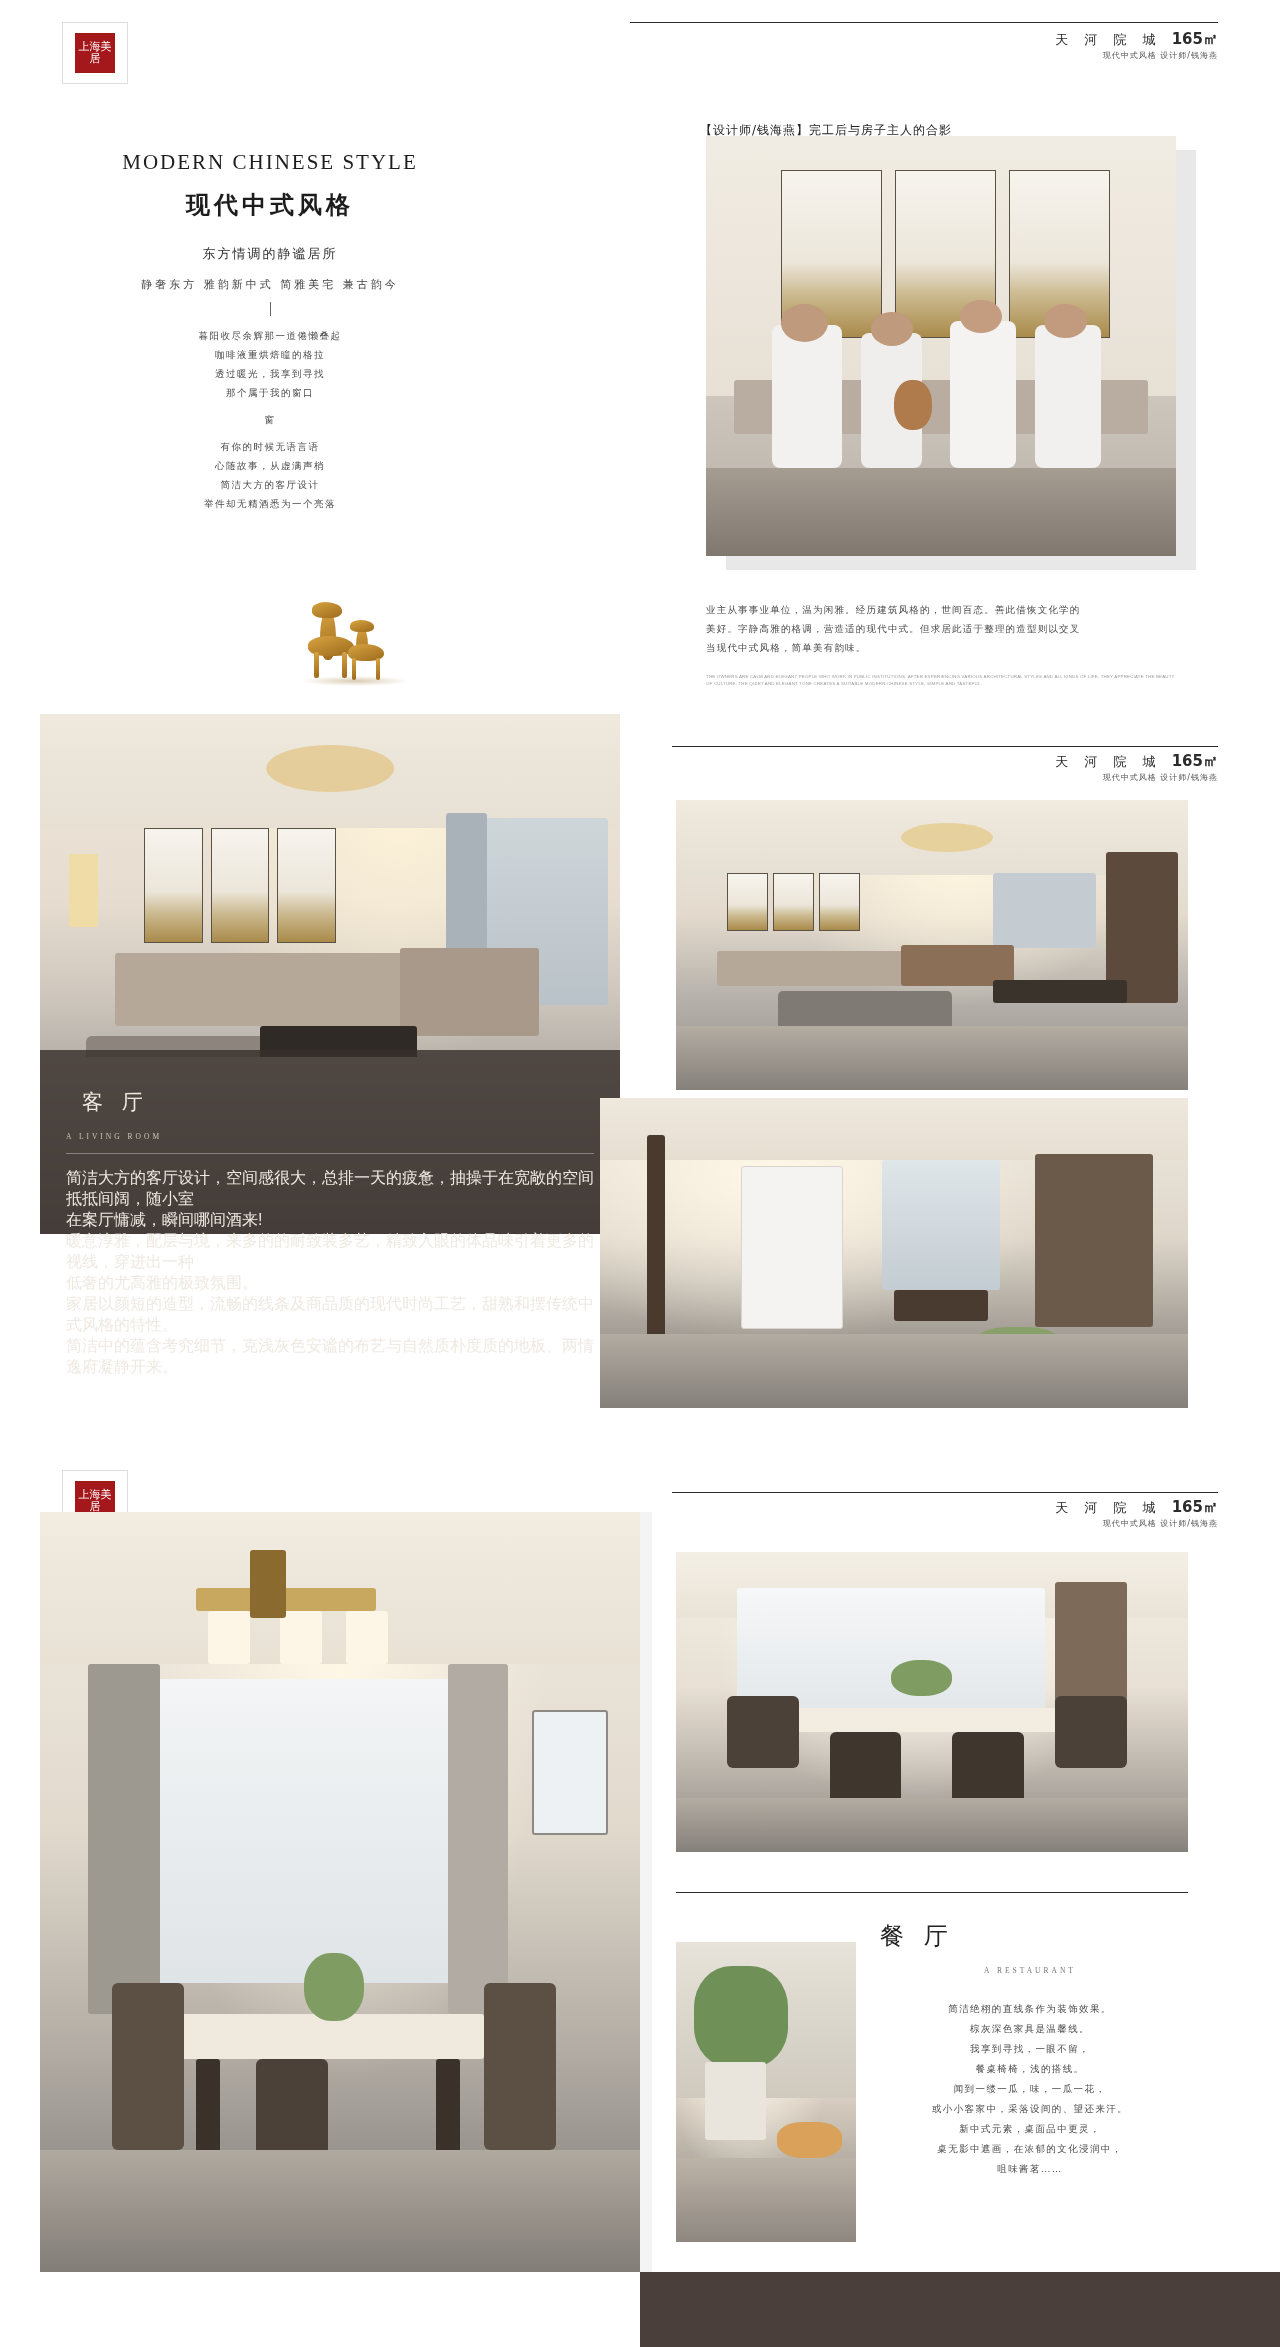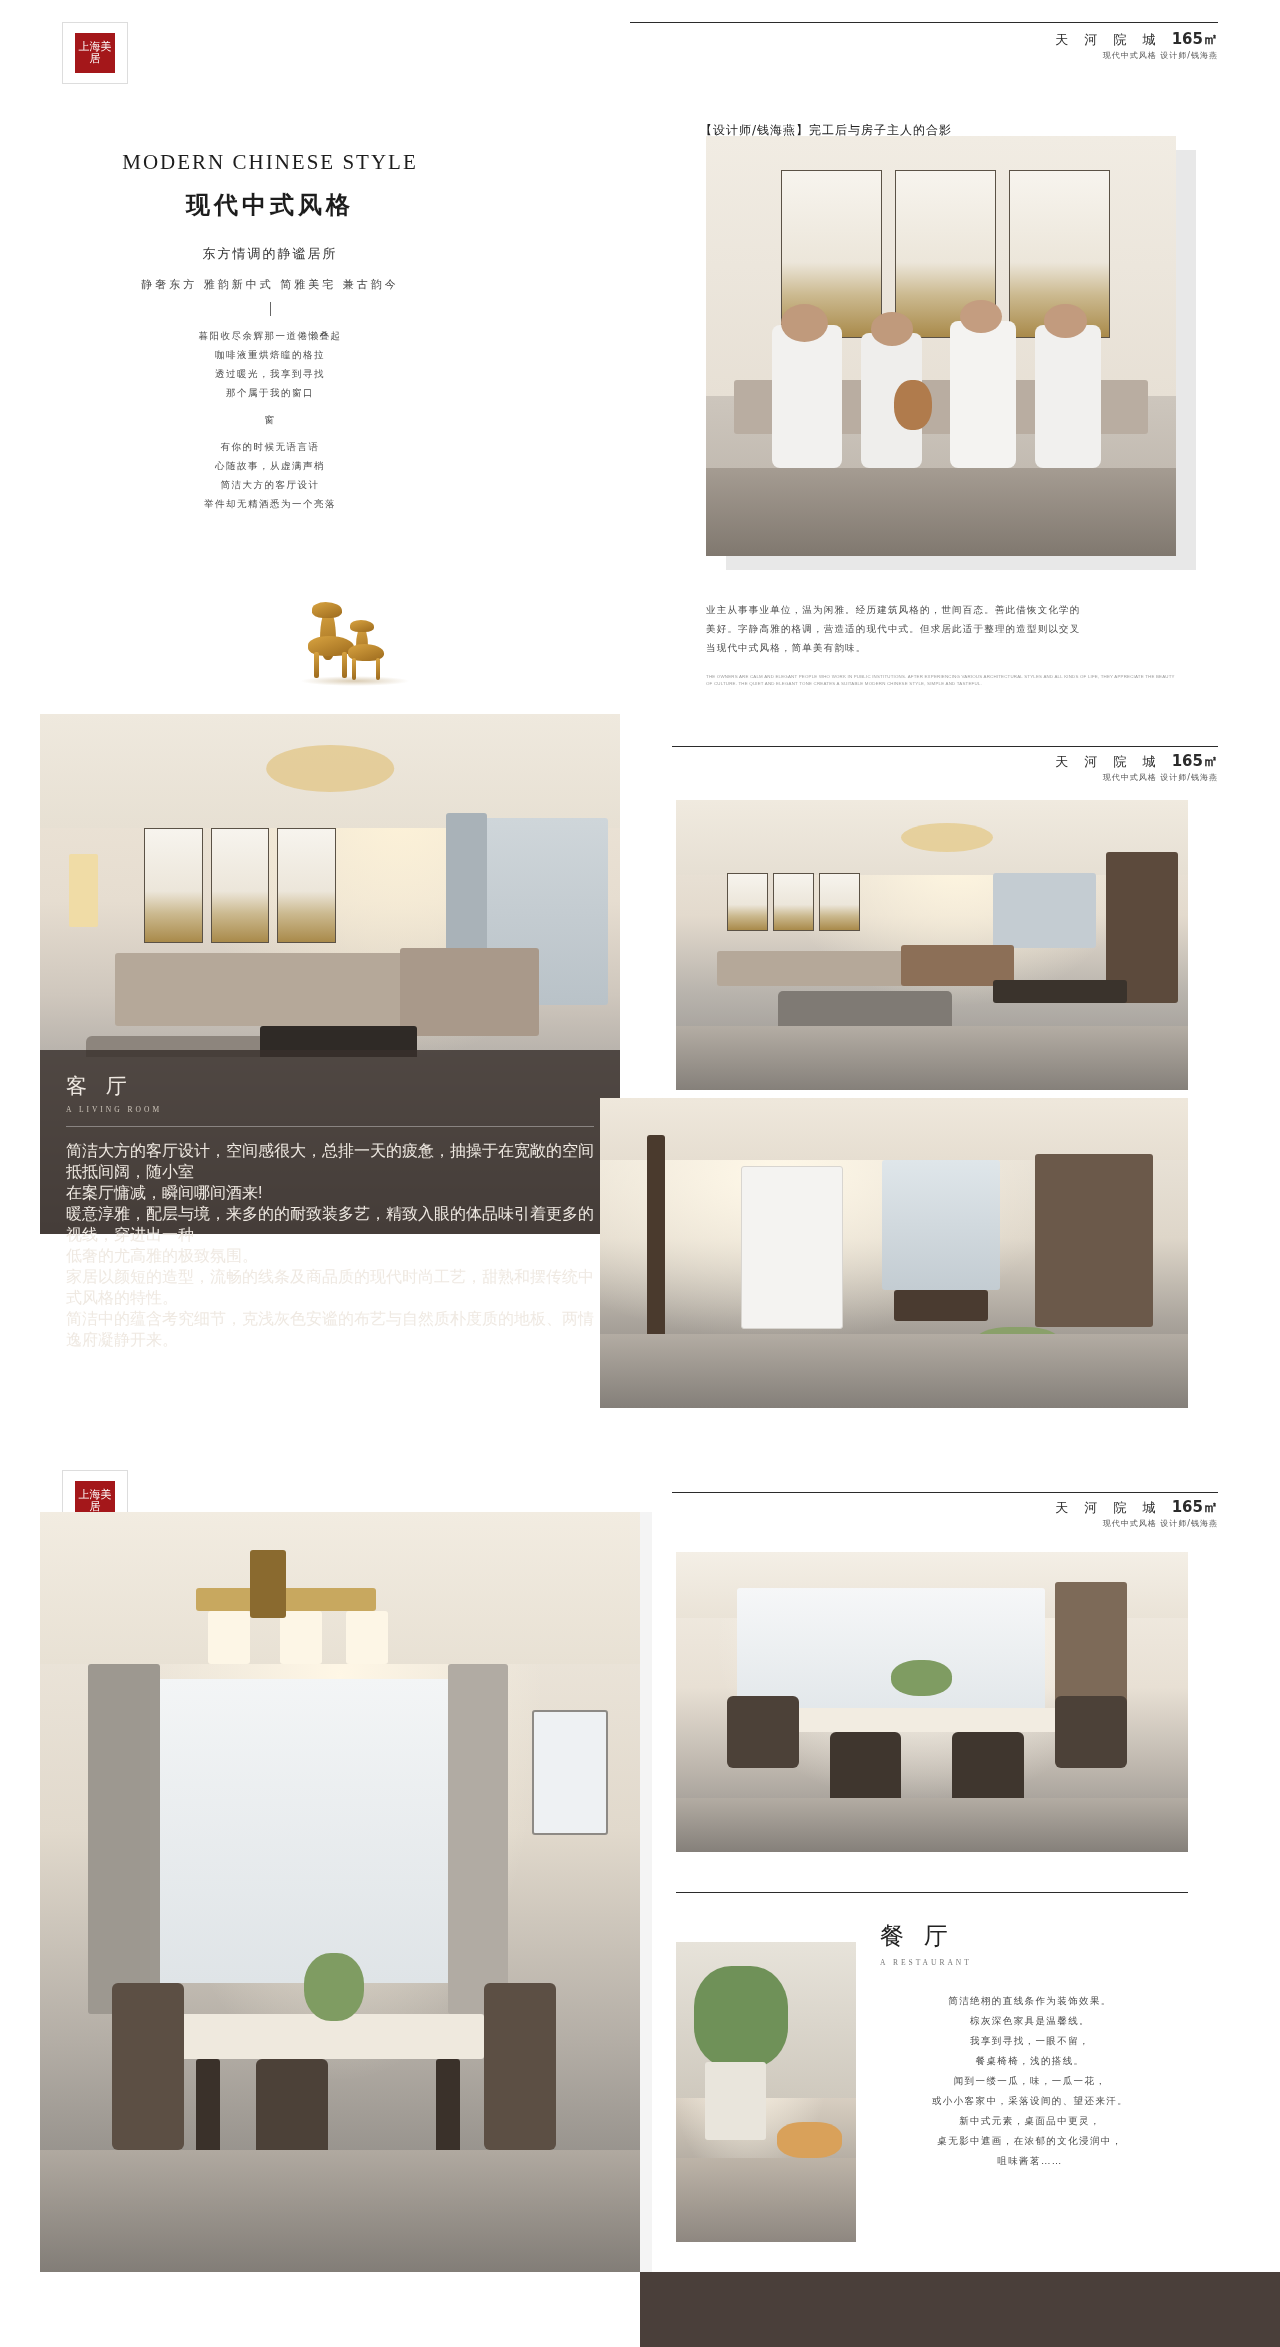--- a/index.html
+++ b/index.html
@@ -150,39 +150,39 @@
 
   
   .cap-panel{
     position:absolute;
     background:rgba(56,47,44,0.82);
     color:#efe9e2;
     padding:22px 26px;
     box-sizing:border-box;
   }
   .cap-panel h3{
-    margin:0;
+    margin:16px;
     font-size:21px;letter-spacing:6px;font-weight:normal;
     font-family:"DejaVu Sans", sans-serif;
   }
   .cap-panel .en{
     font-size:7.5px;letter-spacing:3px;margin-top:5px;color:#cfc6bb;
     font-family:"Liberation Serif", serif;
   }
   .cap-panel .rule{
     width:100%;height:1px;background:rgba(255,255,255,0.35);margin:12px 0 14px;
   }
 
   
   .dine-title{
     font-size:24px;letter-spacing:6px;color:#222;
     font-family:"DejaVu Sans", sans-serif;
   }
   .dine-en{
-    font-size:7.5px;letter-spacing:3px;color:#777;text-align:left;margin-top:6px;
+    font-size:7.5px;letter-spacing:3px;color:#777;text-align:center;margin-top:14px;
     font-family:"Liberation Serif", serif;
   }
   .dine-body{
     font-size:9.5px;line-height:2.1;letter-spacing:1.4px;color:#4a4a4a;text-align:center;
     font-family:"DejaVu Sans", sans-serif;
   }
 
   
   .designer{
     font-size:12px;letter-spacing:1px;color:#222;

